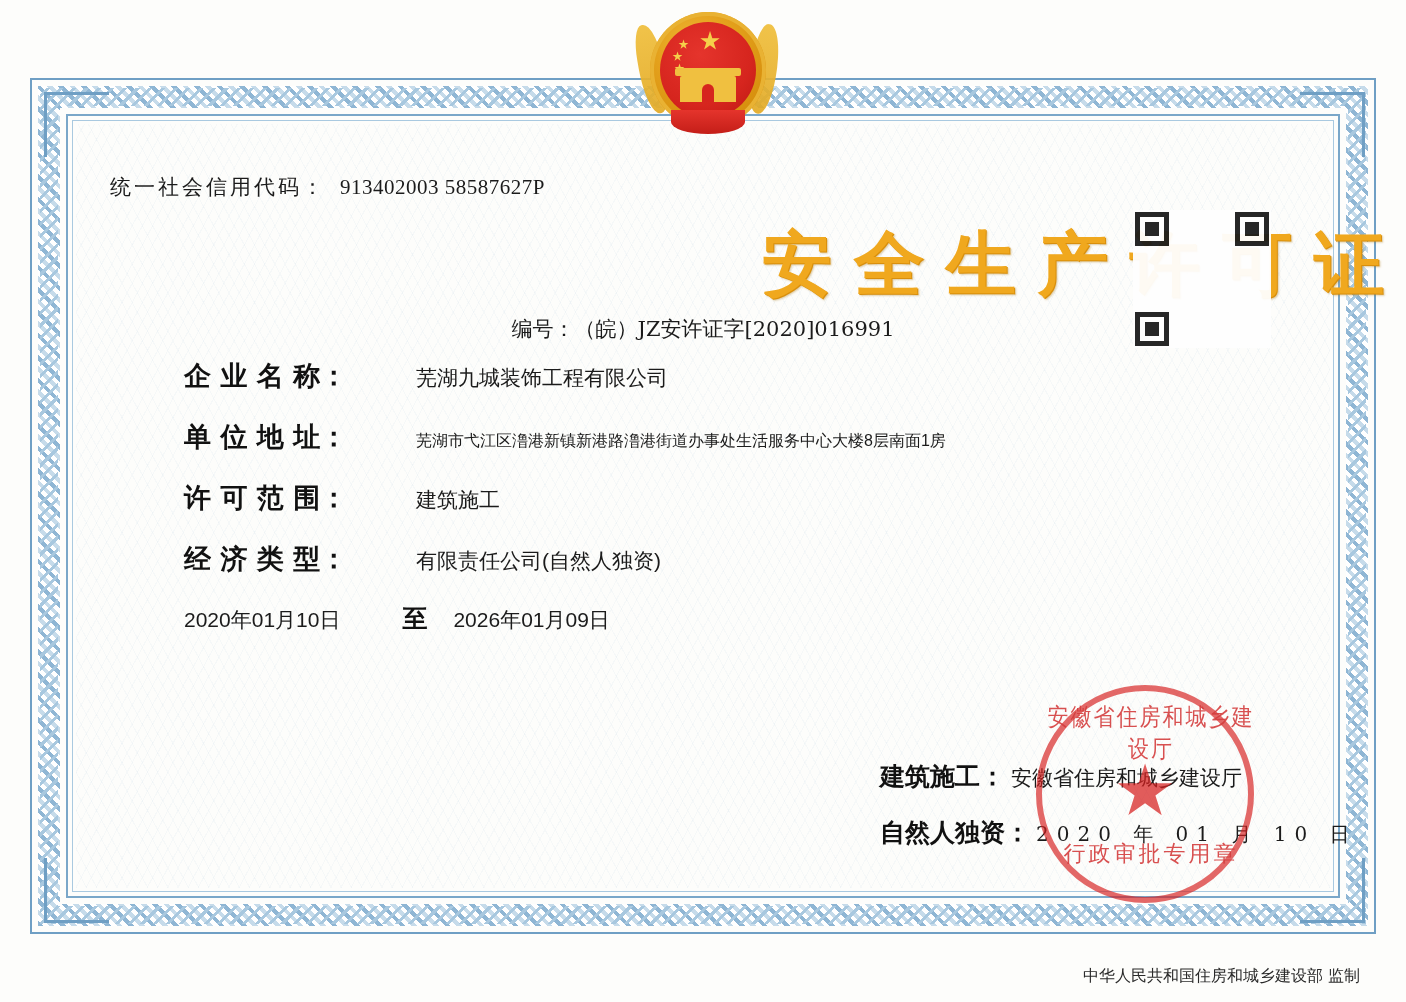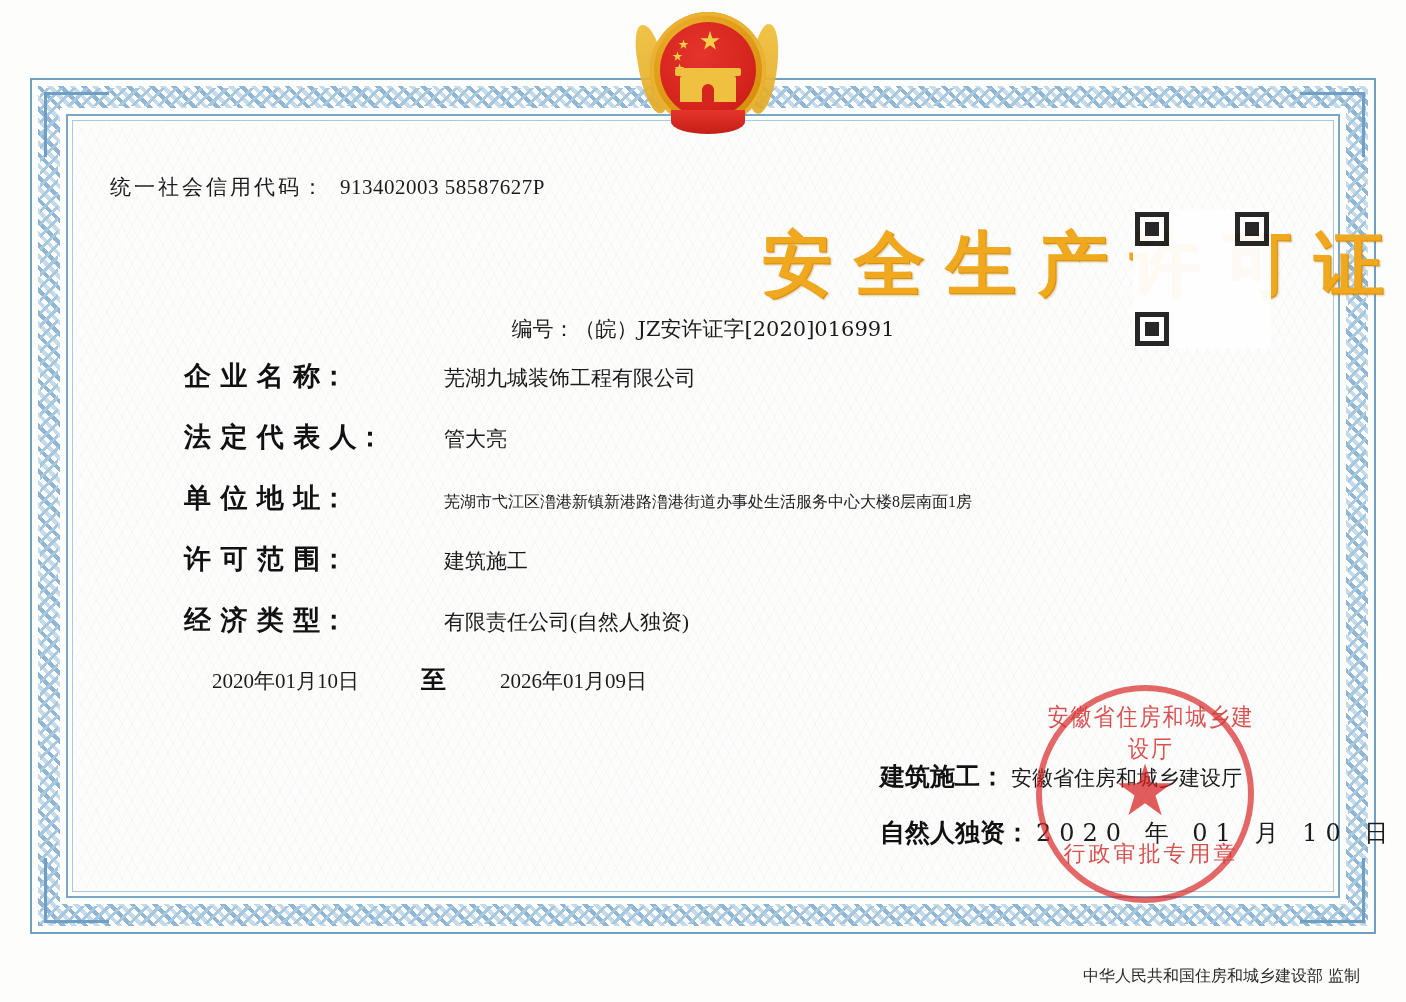--- a/index.html
+++ b/index.html
@@ -249,23 +249,22 @@
     font-size: 27px;
     color: #111111;
     font-weight: bold;
     letter-spacing: 0px;
     font-family: "DejaVu Serif", serif;
     white-space: nowrap;
   }
   .field-value {
     font-size: 21px;
     color: #1b1b1b;
-    font-family: Liberation Serif, serif;
-    white-space: nowrap;
-    margin-left: 28px;
+    font-family: Liberation Sans, sans-serif;
+    white-space: nowrap;
   }
   .field-value.small { font-size: 16px; }
   .valid-to-label {
     display: inline-block;
     margin: 0 26px 0 62px;
     font-size: 25px;
     font-weight: bold;
     color: #111111;
   }
 
@@ -287,21 +286,21 @@
     color: #111111;
     white-space: nowrap;
   }
   .issue-value {
     font-size: 21px;
     color: #1b1b1b;
     margin-left: 6px;
     white-space: nowrap;
   }
   .issue-date-value {
-    font-size: 24px;
+    font-size: 20px;
     color: #1b1b1b;
     margin-left: 6px;
     letter-spacing: 8px;
     white-space: nowrap;
   }
 
   
   .seal {
     position: absolute;
     left: 1036px; top: 685px;
@@ -404,24 +403,20 @@
       </span>
   </div>
 
   <div class="fields">
 
     <div class="field-row">
       <div class="field-label">企 业 名 称：</div>
       <div class="field-value">芜湖九城装饰工程有限公司</div>
     </div>
 
-    <div class="field-row">
-      <div class="field-label">法 定 代 表 人：</div>
-      <div class="field-value">管大亮</div>
-    </div>
 
     <div class="field-row">
       <div class="field-label">单 位 地 址：</div>
       <div class="field-value small">芜湖市弋江区澛港新镇新港路澛港街道办事处生活服务中心大楼8层南面1房</div>
     </div>
 
     <div class="field-row">
       <div class="field-label">许 可 范 围：</div>
       <div class="field-value">建筑施工</div>
     </div>

